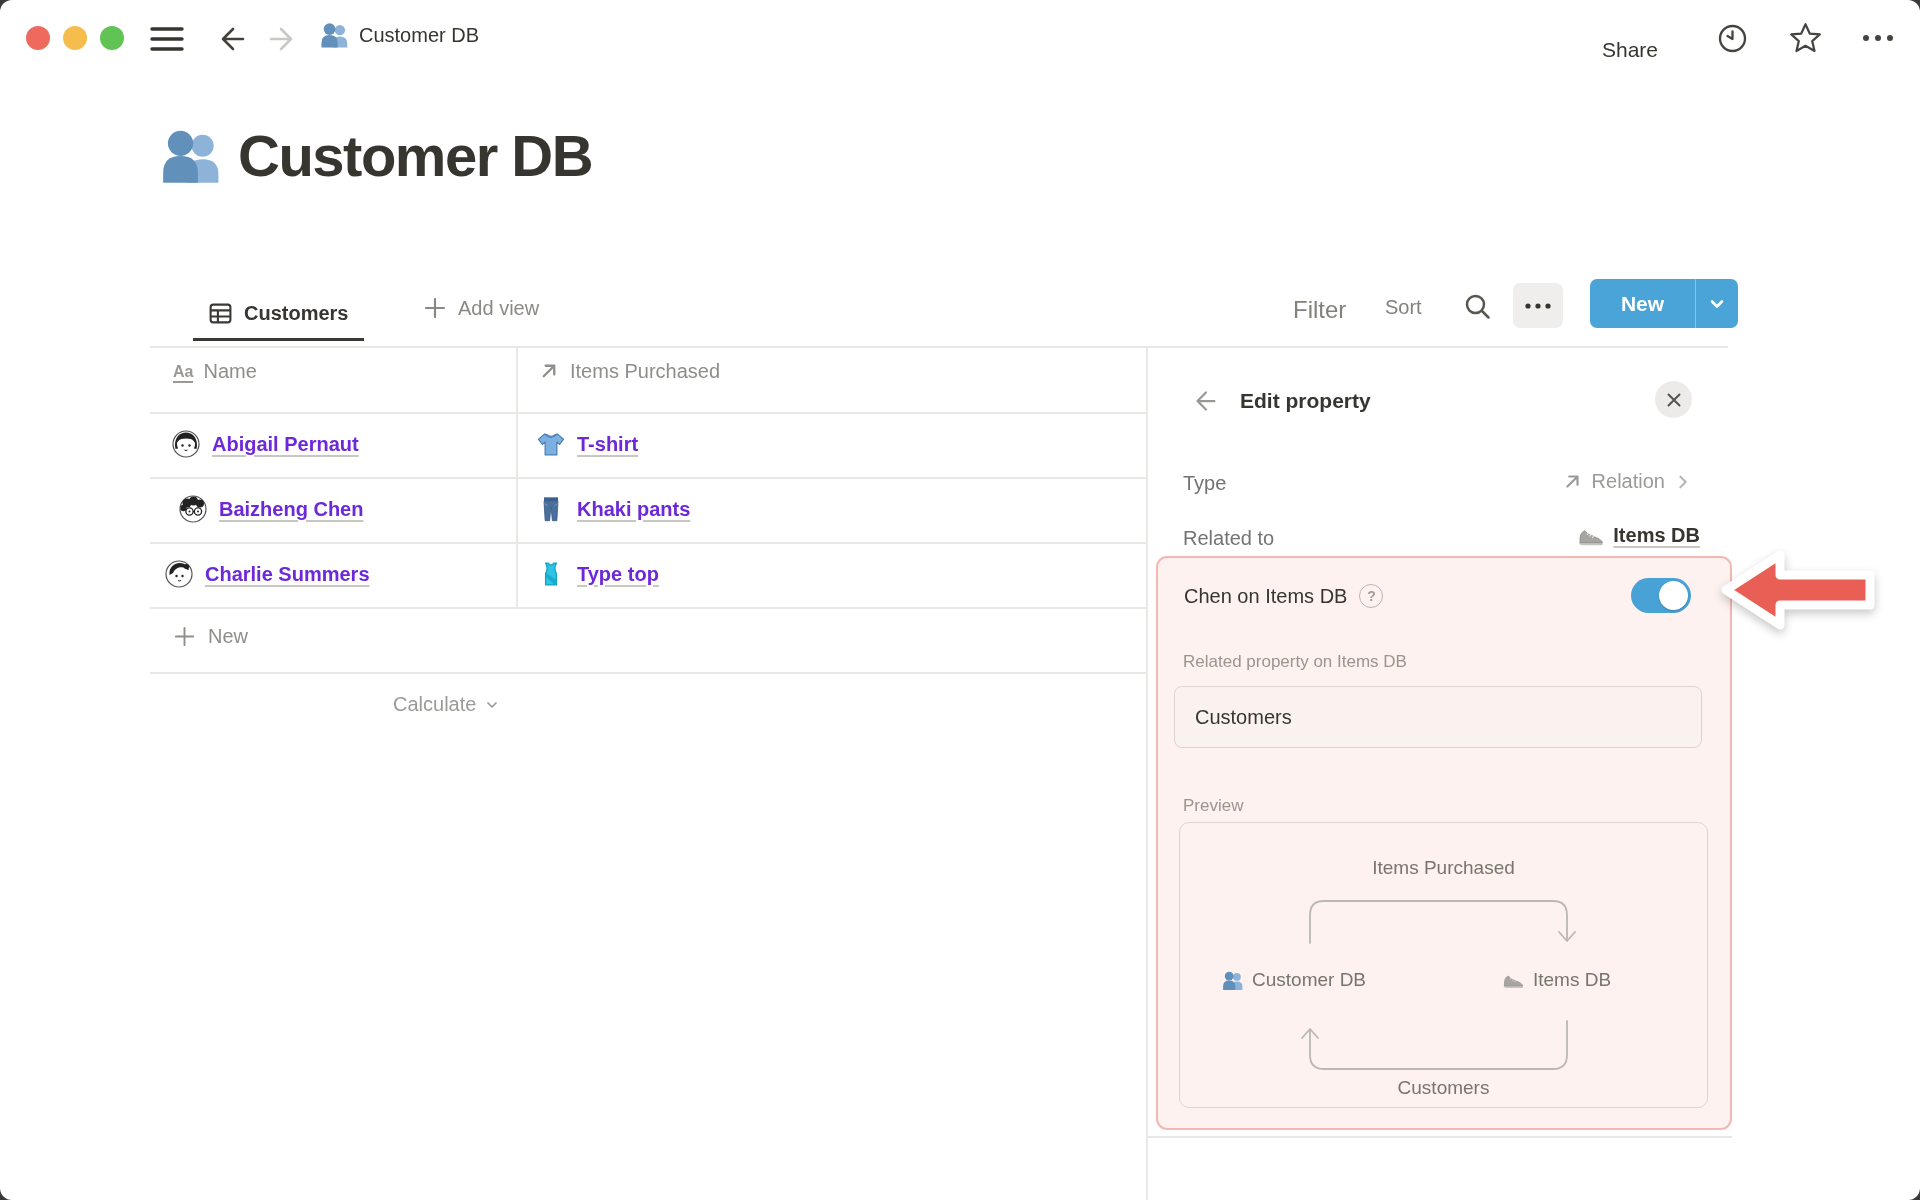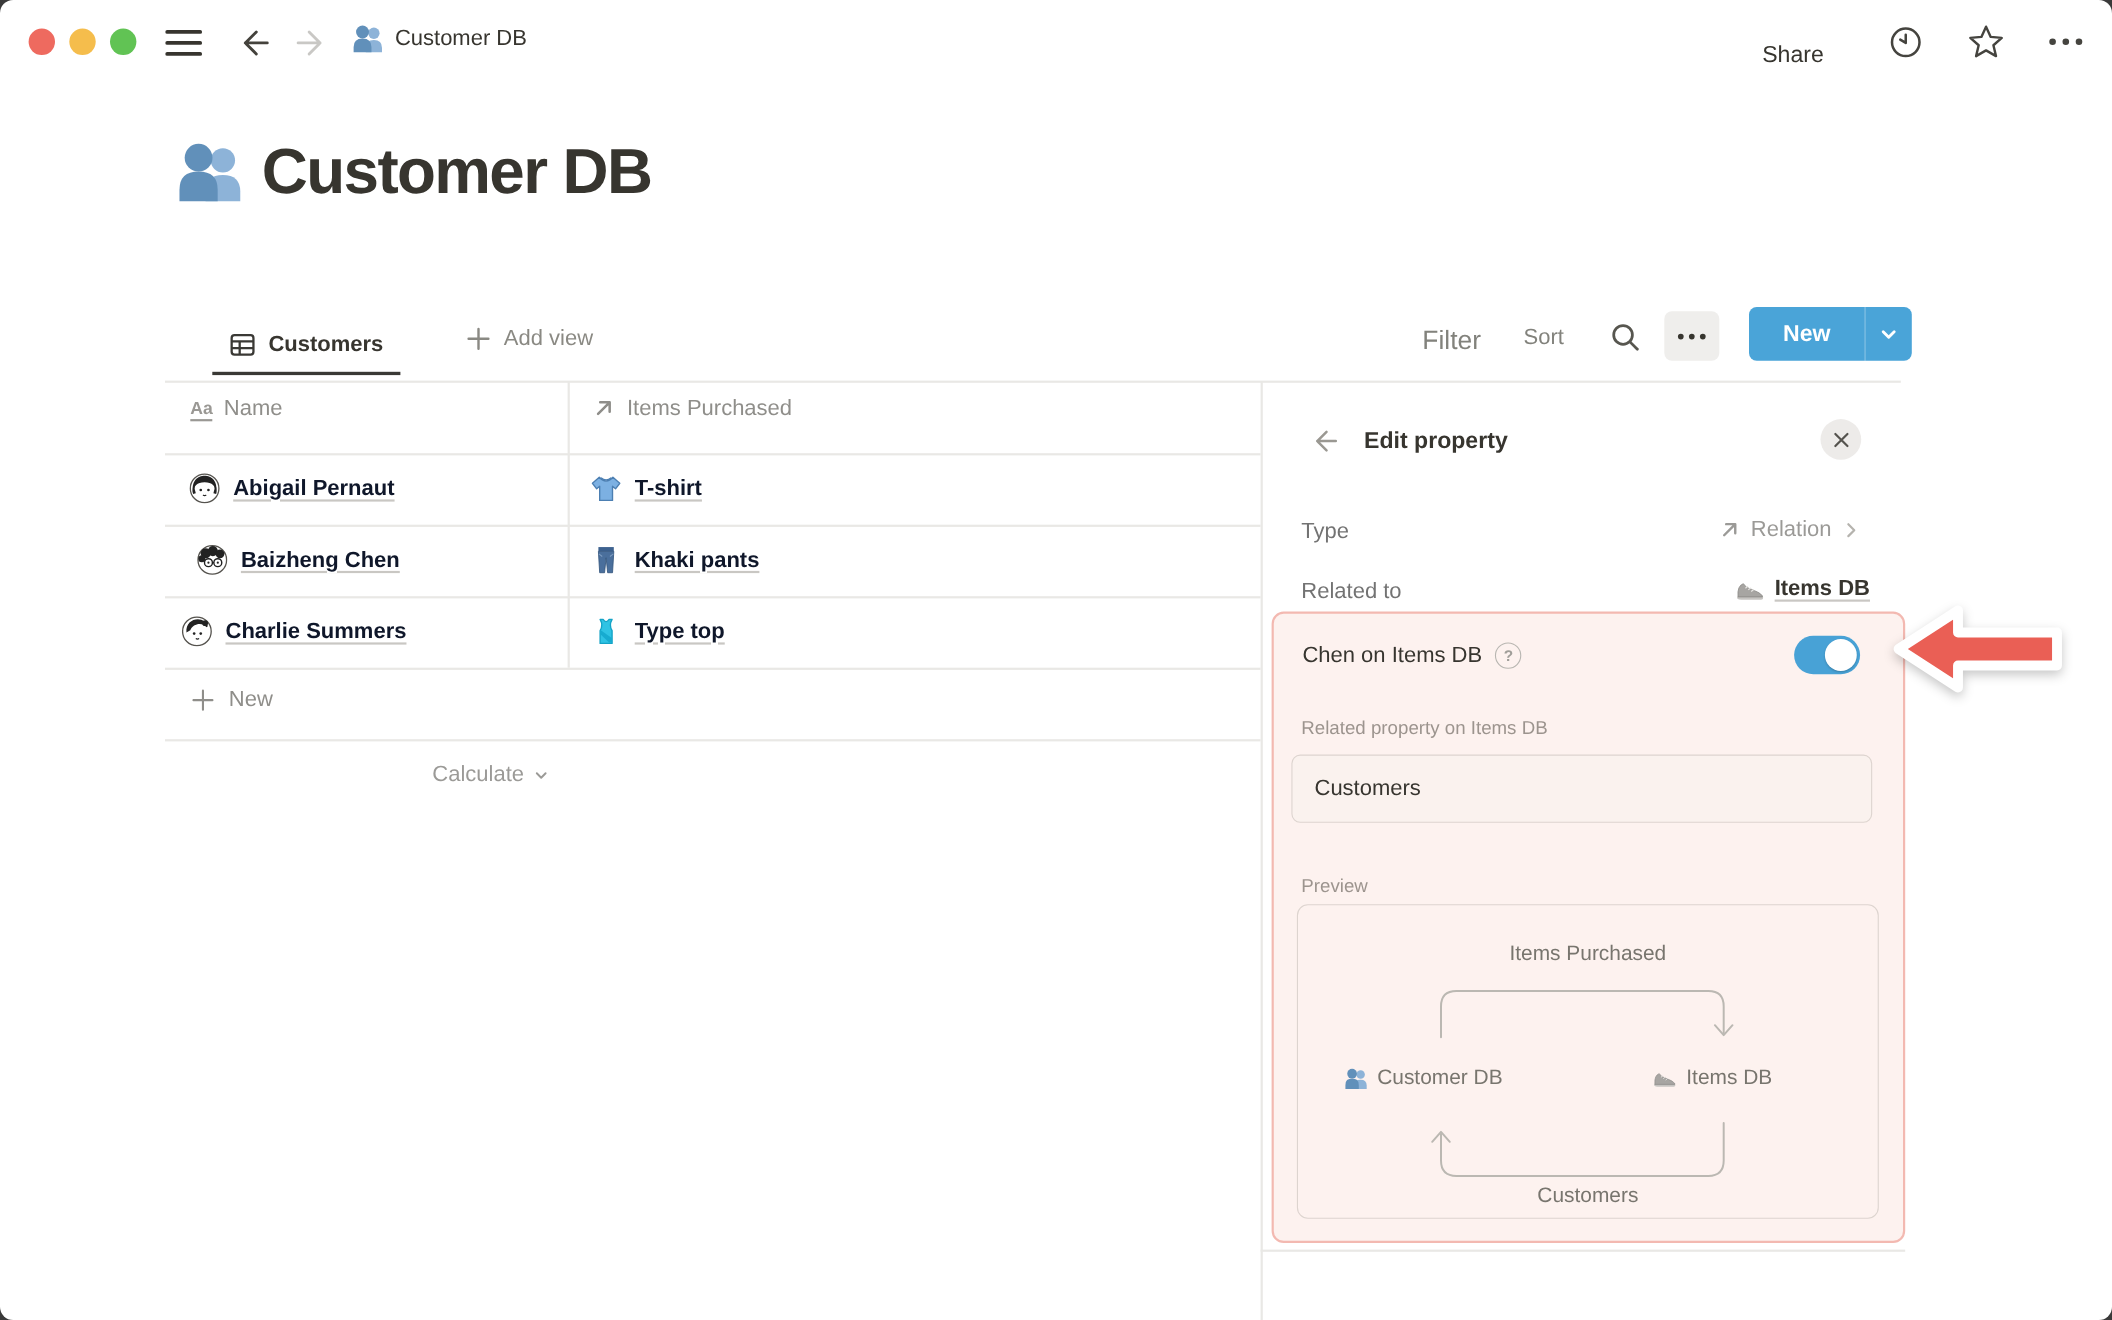--- a/index.html
+++ b/index.html
@@ -35,21 +35,21 @@
   .tb-more{left:1513px;top:283px;width:50px;height:45px;background:#efeeec;border-radius:7px;justify-content:center;}
   .new-btn{left:1590px;top:279px;width:148px;height:49px;background:#4aa4d8;border-radius:7px;color:#fff;}
   .new-btn .main{width:105px;text-align:center;font-size:21px;font-weight:700;}
   .new-btn .sep{width:1px;height:49px;background:rgba(255,255,255,.35);}
   .new-btn .chev{width:42px;display:flex;justify-content:center;}
 
   
   .hcell{top:360px;gap:10px;font-size:20px;color:#8f8e8a;}
   .aa-glyph{font-size:16px;font-weight:700;color:#9a9894;border-bottom:2px solid #9a9894;line-height:1;padding-bottom:1px;}
   .cell{gap:12px;font-size:20px;}
-  .cell a{color:#0f172a;font-weight:600;text-decoration:underline;text-decoration-color:#c9c7c3;text-decoration-thickness:1.5px;text-underline-offset:4px;cursor:pointer;}
+  .cell a{color:#6d28d9;font-weight:600;text-decoration:underline;text-decoration-color:#c9c7c3;text-decoration-thickness:1.5px;text-underline-offset:4px;cursor:pointer;}
   .new-row{left:173px;top:625px;gap:12px;font-size:20px;color:#8f8e8a;cursor:pointer;}
   .calc{left:393px;top:693px;gap:8px;font-size:20px;color:#9b9a97;cursor:pointer;}
 
   
   .p-back{left:1190px;top:386px;}
   .p-title{left:1240px;top:389px;font-size:21px;font-weight:700;}
   .p-close{left:1655px;top:381px;width:37px;height:37px;border-radius:50%;background:#edebe9;justify-content:center;cursor:pointer;}
   .p-row-label{font-size:20px;color:#737373;}
   .p-type-label{left:1183px;top:472px;}
   .p-type-value{top:470px;right:228px;gap:9px;font-size:20px;color:#9b9a97;cursor:pointer;}

